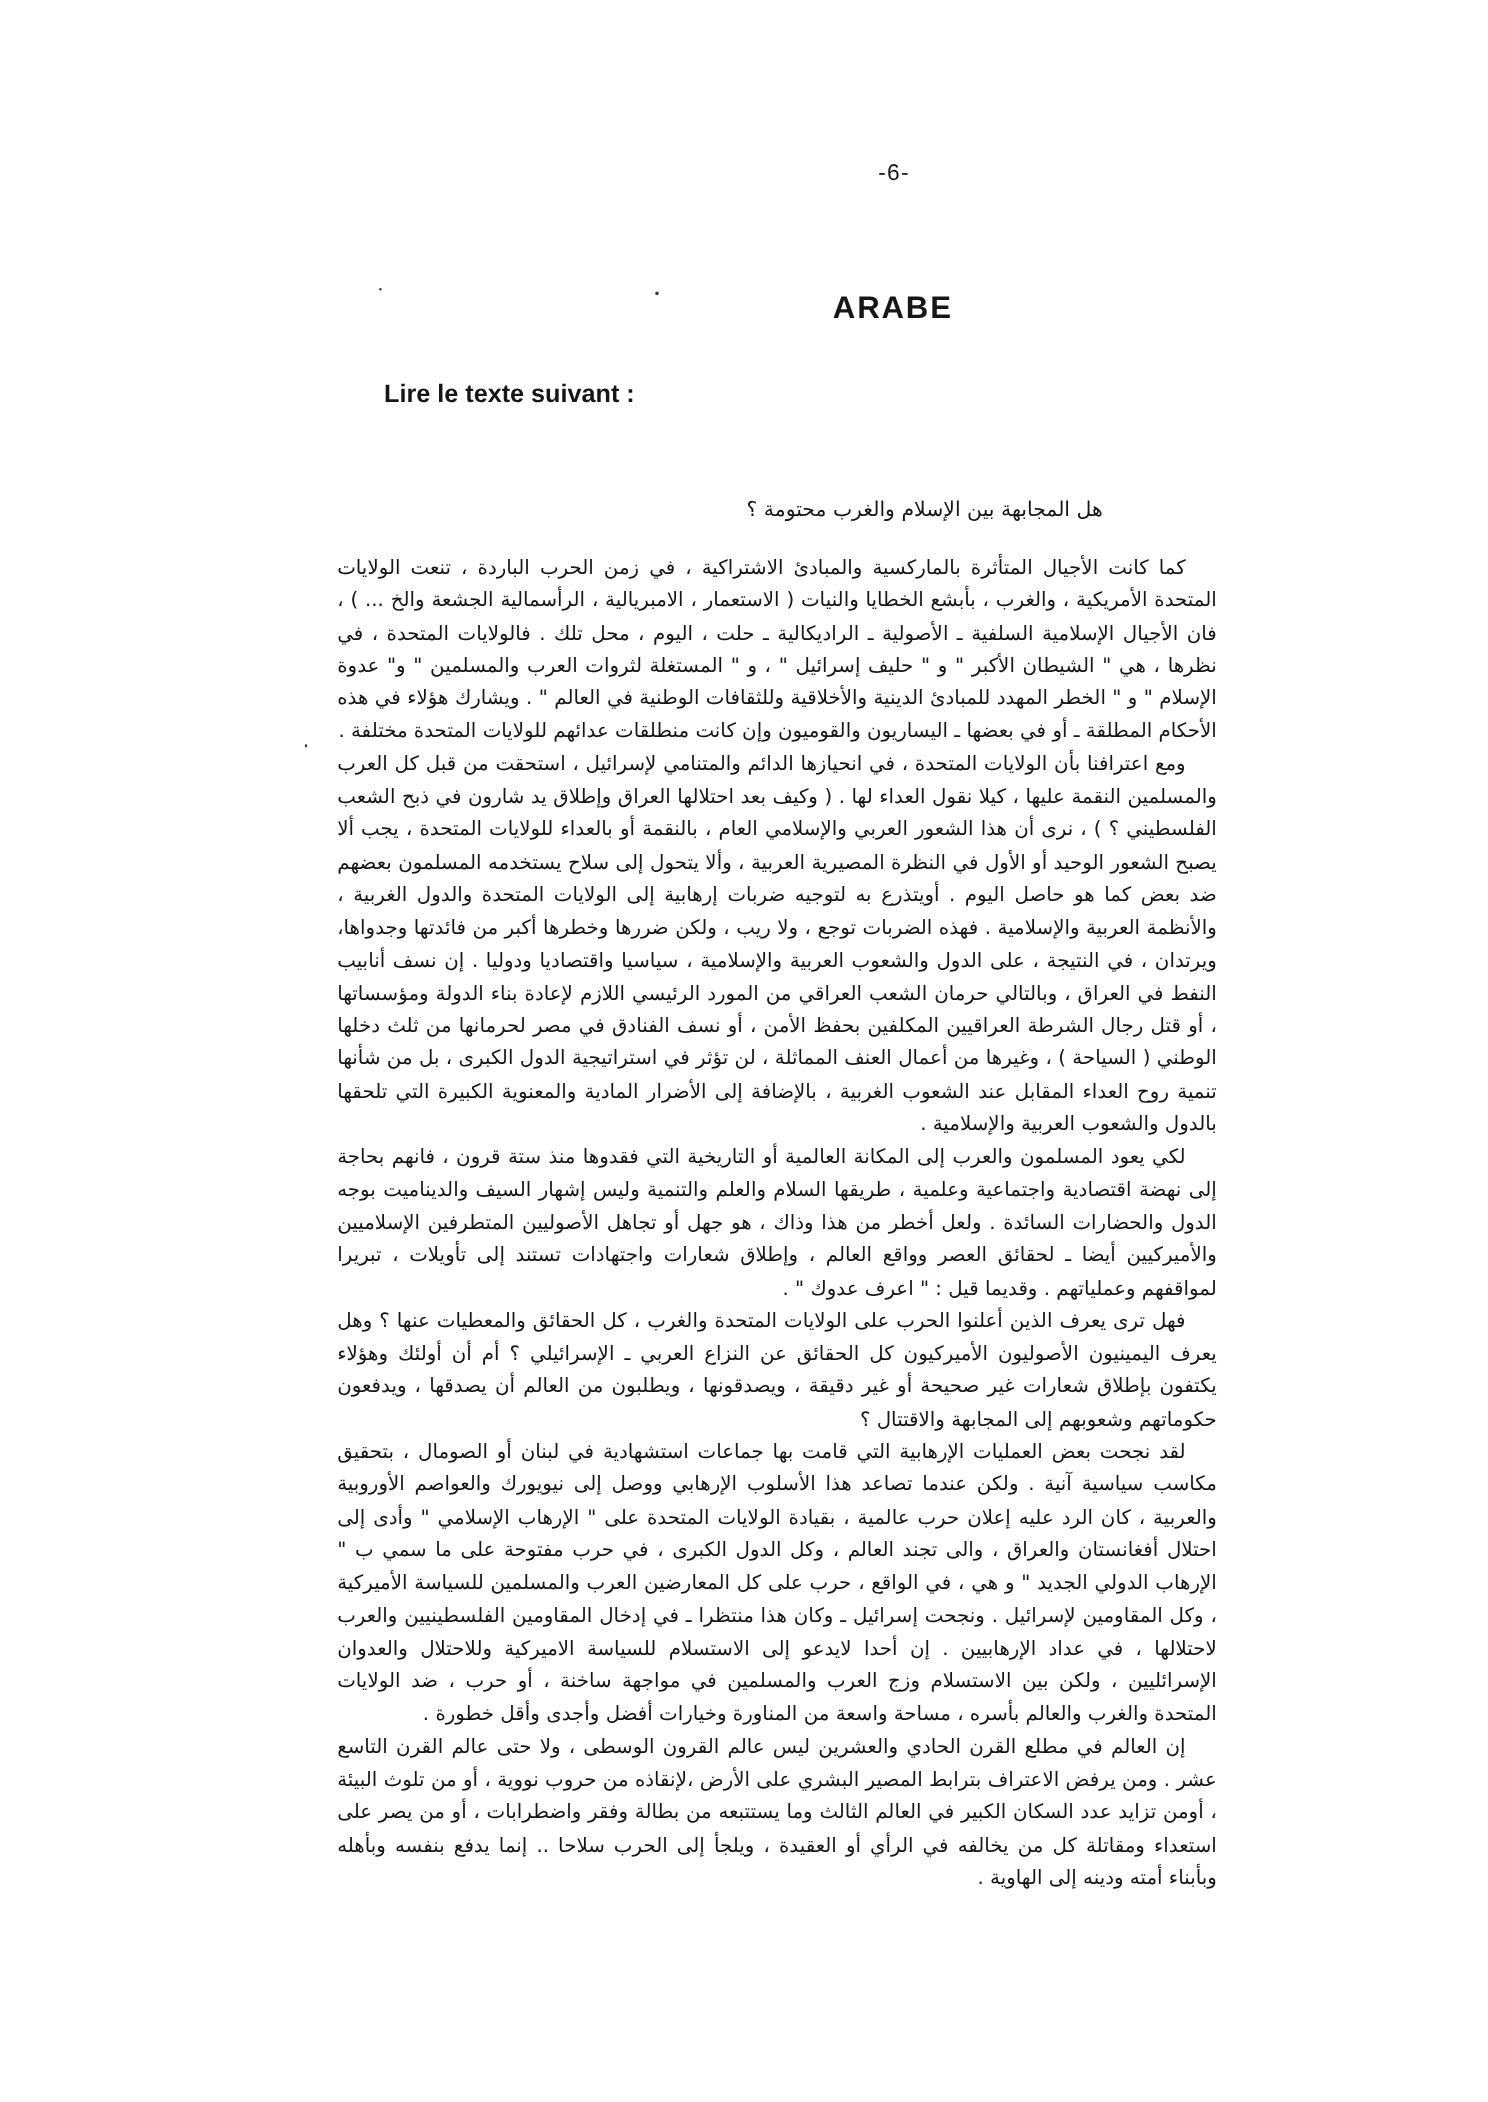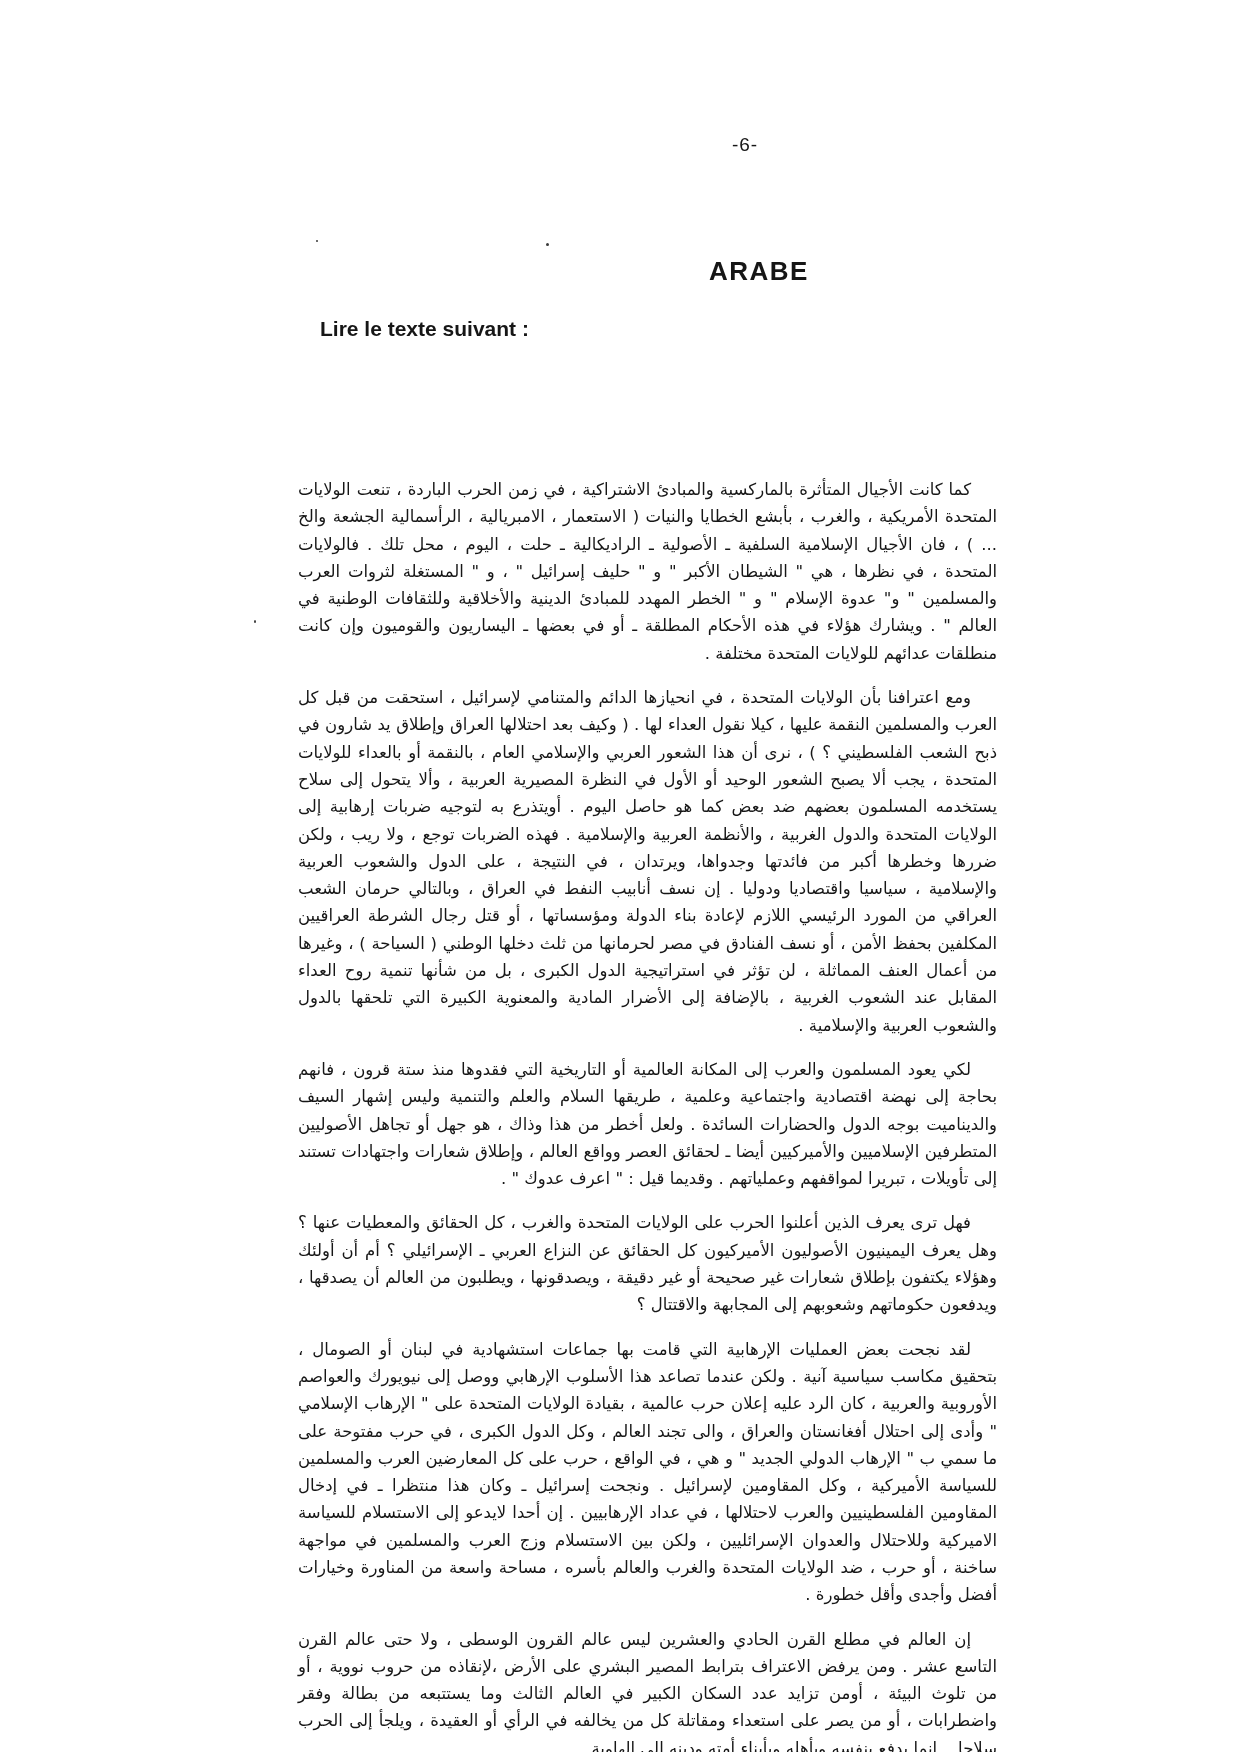--- a/index.html
+++ b/index.html
@@ -9,57 +9,58 @@
     background:#ffffff;
     color:#161616;
     font-family:"Liberation Sans",sans-serif;
     overflow:hidden;
   }
   .page-number{
     position:absolute;top:134px;left:697px;width:96px;
     text-align:center;font-size:19px;letter-spacing:1px;
   }
   .lang-title{
-    position:absolute;top:238px;left:616px;width:250px;margin:18px;
+    position:absolute;top:238px;left:616px;width:250px;margin:3px;
     text-align:center;font-size:26px;font-weight:bold;letter-spacing:1.5px;
   }
   .instruction{
     position:absolute;top:317px;left:320px;
     font-size:21px;font-weight:bold;
   }
   .arabic-title{
     position:absolute;top:415px;left:527px;width:487px;
     direction:rtl;text-align:center;
     font-family:"DejaVu Sans",sans-serif;
     font-size:17px;
   }
   .article{
     position:absolute;top:459px;left:281px;width:733px;
     direction:rtl;text-align:justify;
     font-family:"DejaVu Sans",sans-serif;
     font-size:16.5px;line-height:27.3px;
     letter-spacing:0;
   }
-  .article p{margin:17px;text-indent:26px;}
+  .article p{margin:0;text-indent:26px;}
   .speck{position:absolute;background:#3a3a3a;border-radius:50%;}
   .speck-a{top:243px;left:546px;width:3px;height:3px;}
   .speck-b{top:240px;left:316px;width:2px;height:2px;}
   .speck-c{top:620px;left:254px;width:2px;height:3px;}
 </style>
 </head>
 <body>
 
 <div class="page">
 
   <div class="page-number">-6-</div>
 
   <h1 class="lang-title">ARABE</h1>
 
   <div class="instruction">Lire le texte suivant :</div>
 
+  <div class="arabic-title">هل المجابهة بين الإسلام والغرب محتومة ؟</div>
 
   <div class="article">
       <p>كما كانت الأجيال المتأثرة بالماركسية والمبادئ الاشتراكية ، في زمن الحرب الباردة ، تنعت الولايات المتحدة الأمريكية ، والغرب ، بأبشع الخطايا والنيات ( الاستعمار ، الامبريالية ، الرأسمالية الجشعة والخ ... ) ، فان الأجيال الإسلامية السلفية ـ الأصولية ـ الراديكالية ـ حلت ، اليوم ، محل تلك . فالولايات المتحدة ، في نظرها ، هي " الشيطان الأكبر " و " حليف إسرائيل " ، و " المستغلة لثروات العرب والمسلمين " و" عدوة الإسلام " و " الخطر المهدد للمبادئ الدينية والأخلاقية وللثقافات الوطنية في العالم " . ويشارك هؤلاء في هذه الأحكام المطلقة ـ أو في بعضها ـ اليساريون والقوميون  وإن كانت منطلقات عدائهم للولايات المتحدة مختلفة .</p>
       <p>ومع اعترافنا بأن الولايات المتحدة ، في انحيازها الدائم والمتنامي لإسرائيل ، استحقت من قبل كل العرب والمسلمين النقمة عليها ، كيلا نقول العداء لها . ( وكيف بعد احتلالها العراق وإطلاق يد شارون في ذبح الشعب الفلسطيني ؟ ) ، نرى أن هذا الشعور العربي والإسلامي العام ، بالنقمة أو بالعداء للولايات المتحدة ، يجب ألا يصبح الشعور الوحيد أو الأول في النظرة المصيرية العربية ، وألا يتحول إلى سلاح يستخدمه المسلمون بعضهم ضد بعض كما هو حاصل اليوم . أويتذرع به لتوجيه ضربات إرهابية إلى الولايات المتحدة والدول الغربية ، والأنظمة العربية والإسلامية . فهذه الضربات توجع ، ولا ريب ، ولكن ضررها وخطرها أكبر من فائدتها وجدواها، ويرتدان ، في النتيجة ، على الدول والشعوب العربية والإسلامية ، سياسيا واقتصاديا ودوليا .          إن نسف أنابيب النفط في العراق ، وبالتالي حرمان الشعب العراقي من المورد الرئيسي اللازم لإعادة بناء الدولة ومؤسساتها ، أو قتل رجال الشرطة العراقيين المكلفين بحفظ الأمن ، أو نسف الفنادق في مصر لحرمانها من ثلث دخلها الوطني ( السياحة ) ، وغيرها من أعمال العنف المماثلة ، لن تؤثر في استراتيجية الدول    الكبرى ، بل من شأنها تنمية روح العداء المقابل عند الشعوب الغربية ، بالإضافة إلى الأضرار المادية والمعنوية الكبيرة التي تلحقها بالدول والشعوب العربية والإسلامية .</p>
       <p>لكي يعود المسلمون والعرب إلى المكانة العالمية أو التاريخية التي فقدوها منذ ستة قرون ، فانهم بحاجة إلى نهضة اقتصادية واجتماعية وعلمية ، طريقها السلام والعلم والتنمية وليس إشهار السيف والديناميت بوجه الدول والحضارات السائدة . ولعل أخطر من هذا وذاك ، هو جهل أو تجاهل الأصوليين المتطرفين الإسلاميين والأميركيين أيضا ـ لحقائق العصر وواقع العالم ، وإطلاق شعارات واجتهادات تستند إلى تأويلات ، تبريرا لمواقفهم وعملياتهم . وقديما قيل : " اعرف عدوك " .</p>
       <p>فهل ترى يعرف الذين أعلنوا الحرب على الولايات المتحدة والغرب ، كل الحقائق والمعطيات عنها ؟ وهل يعرف اليمينيون الأصوليون الأميركيون كل الحقائق عن النزاع العربي ـ الإسرائيلي ؟ أم أن أولئك وهؤلاء يكتفون بإطلاق شعارات غير صحيحة أو غير دقيقة ، ويصدقونها ، ويطلبون من العالم أن يصدقها ،  ويدفعون حكوماتهم وشعوبهم إلى المجابهة والاقتتال ؟</p>
       <p>لقد نجحت بعض العمليات الإرهابية التي قامت بها جماعات استشهادية في لبنان أو الصومال ، بتحقيق مكاسب سياسية آنية . ولكن عندما تصاعد هذا الأسلوب الإرهابي ووصل إلى نيويورك والعواصم الأوروبية والعربية ، كان الرد عليه إعلان حرب عالمية ، بقيادة الولايات المتحدة على " الإرهاب  الإسلامي " وأدى إلى احتلال أفغانستان والعراق ،  والى تجند العالم ، وكل الدول الكبرى ،  في حرب مفتوحة على ما سمي ب " الإرهاب الدولي الجديد " و هي ، في الواقع ، حرب على كل المعارضين  العرب والمسلمين للسياسة الأميركية ، وكل المقاومين لإسرائيل . ونجحت إسرائيل ـ وكان هذا منتظرا ـ في إدخال المقاومين الفلسطينيين والعرب لاحتلالها ، في عداد الإرهابيين .  إن أحدا لايدعو إلى الاستسلام للسياسة الاميركية وللاحتلال والعدوان الإسرائليين ، ولكن بين الاستسلام وزج العرب والمسلمين في مواجهة ساخنة ، أو حرب ،  ضد الولايات المتحدة والغرب والعالم بأسره ، مساحة واسعة من المناورة وخيارات أفضل وأجدى وأقل خطورة .</p>
       <p>إن العالم في مطلع القرن الحادي والعشرين ليس عالم القرون الوسطى ، ولا حتى عالم القرن التاسع عشر . ومن يرفض الاعتراف بترابط المصير البشري على الأرض ،لإنقاذه من حروب نووية ، أو من تلوث البيئة ، أومن تزايد عدد السكان الكبير في العالم الثالث وما يستتبعه من بطالة وفقر واضطرابات ، أو من يصر  على استعداء ومقاتلة كل من يخالفه في الرأي أو العقيدة ، ويلجأ إلى الحرب سلاحا .. إنما يدفع بنفسه وبأهله وبأبناء أمته ودينه إلى الهاوية .</p>
     </div>
 

